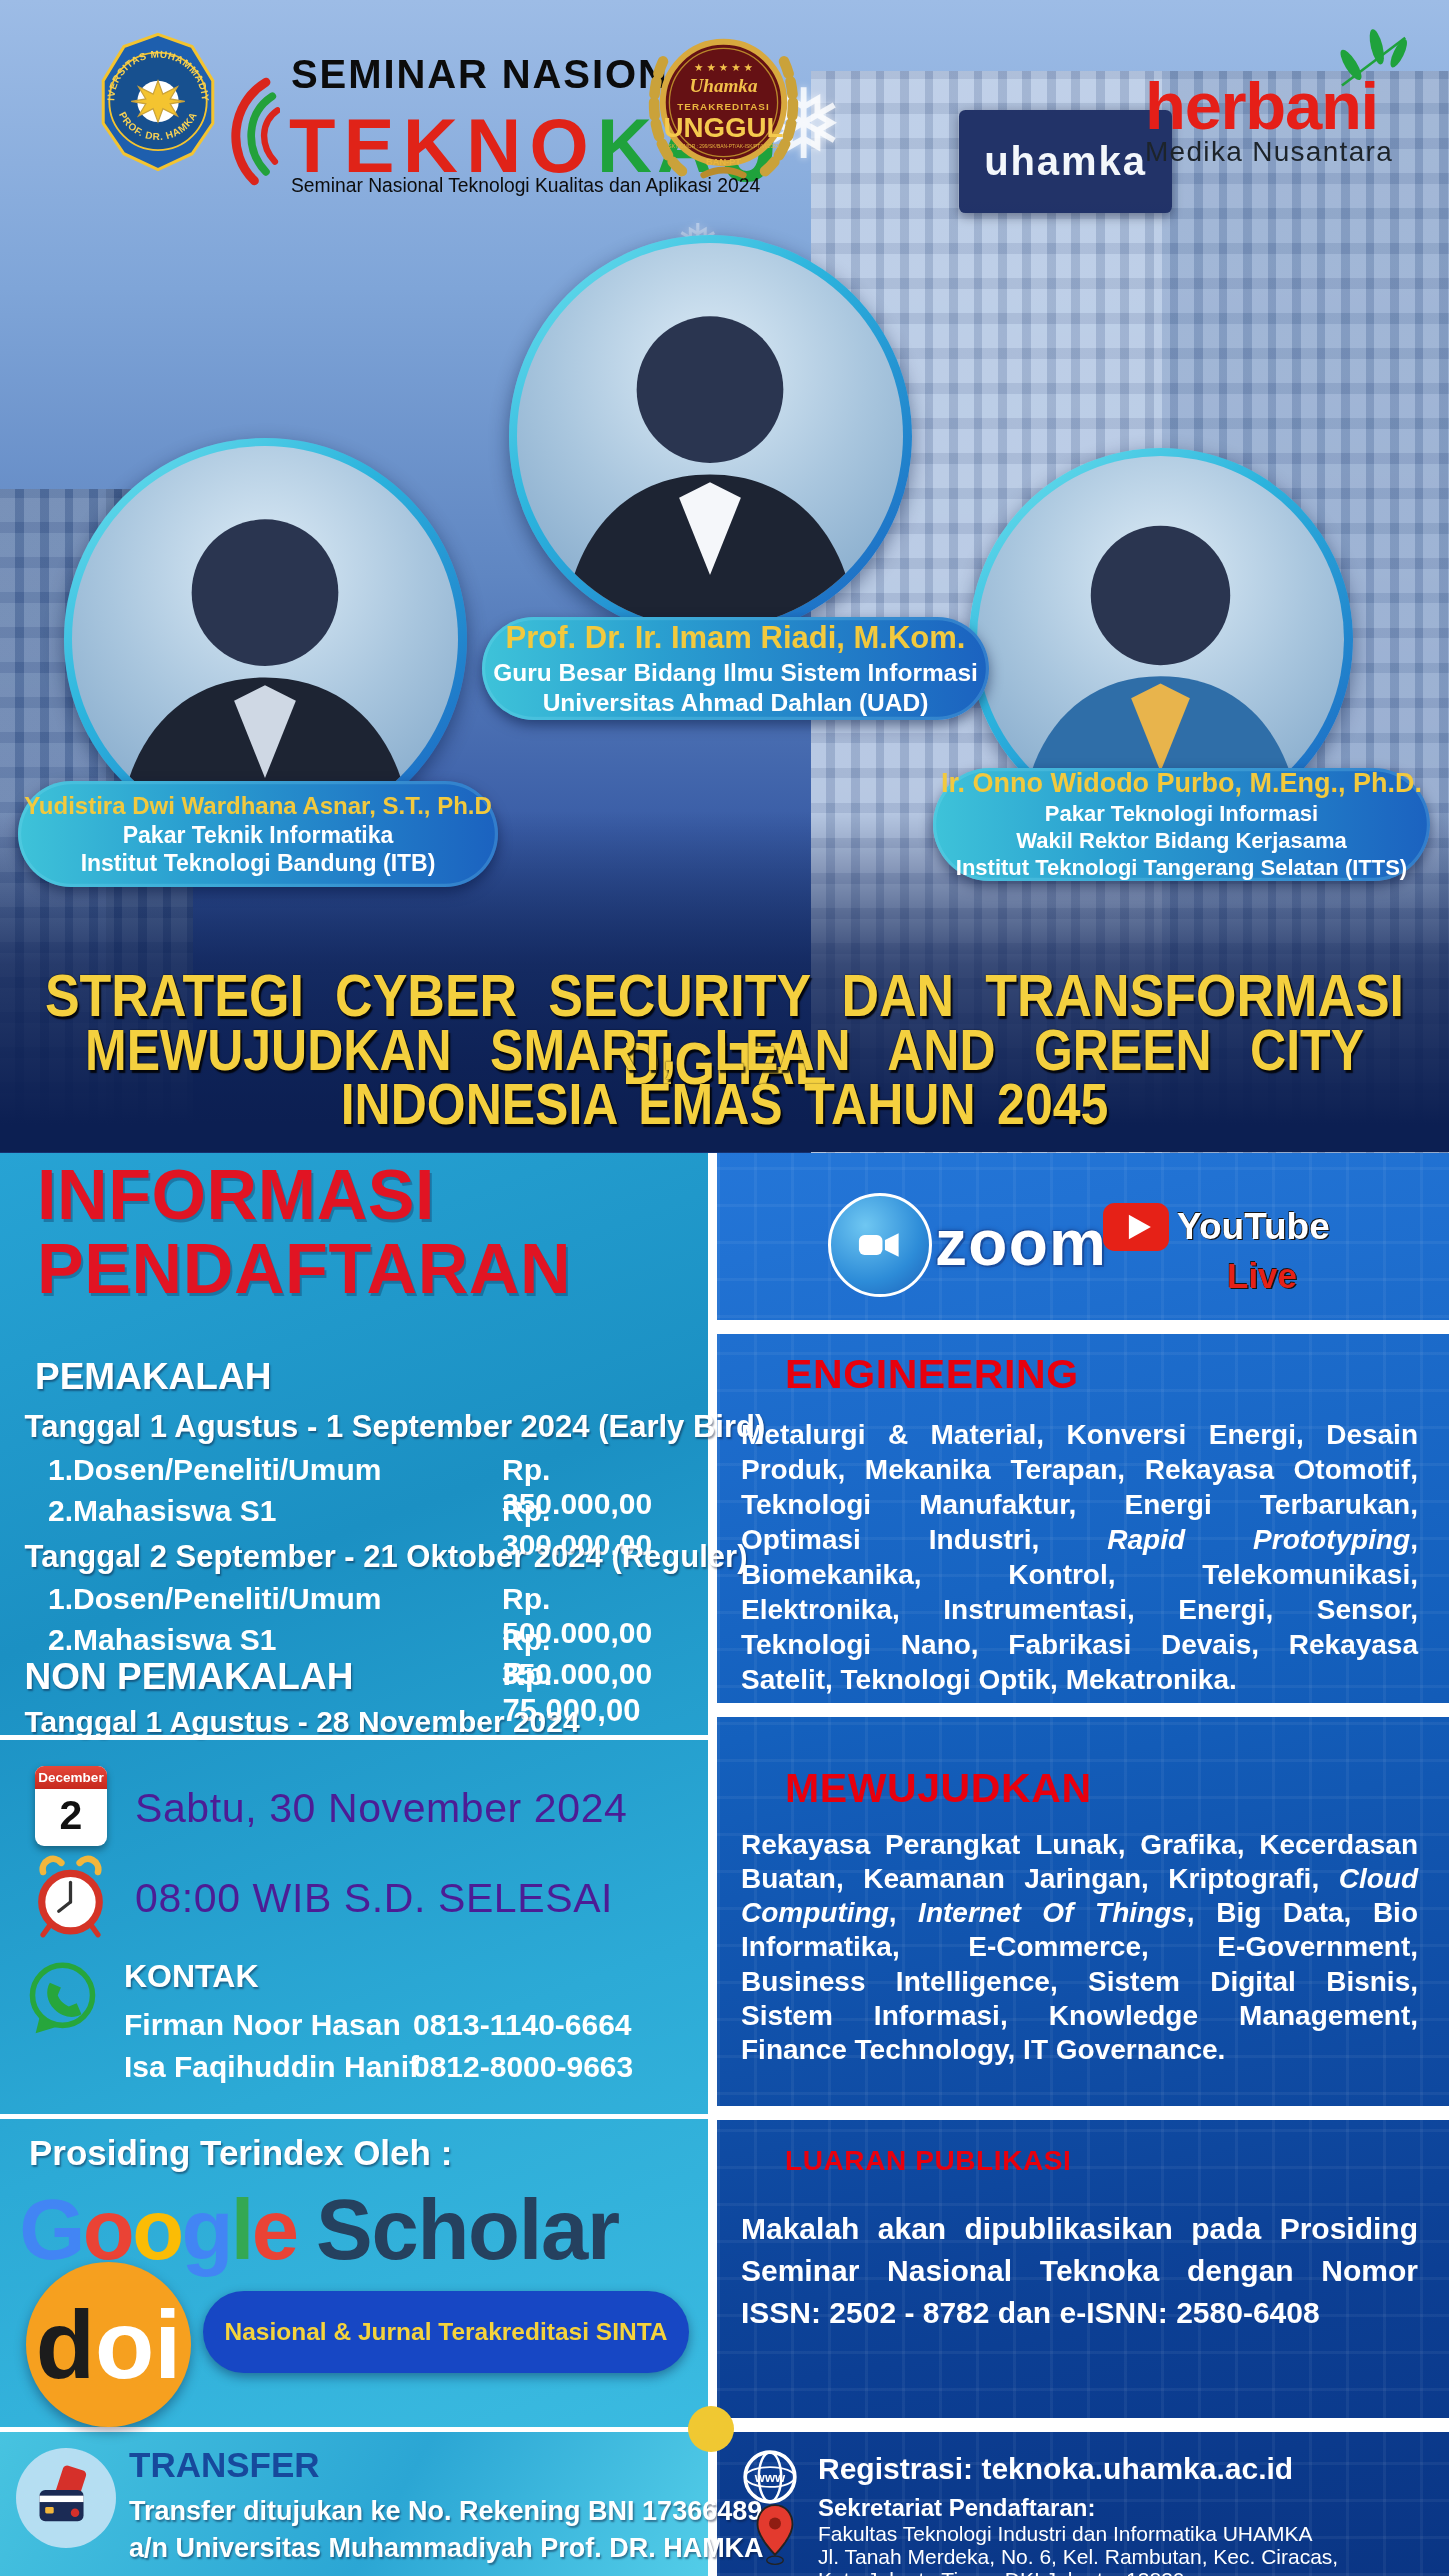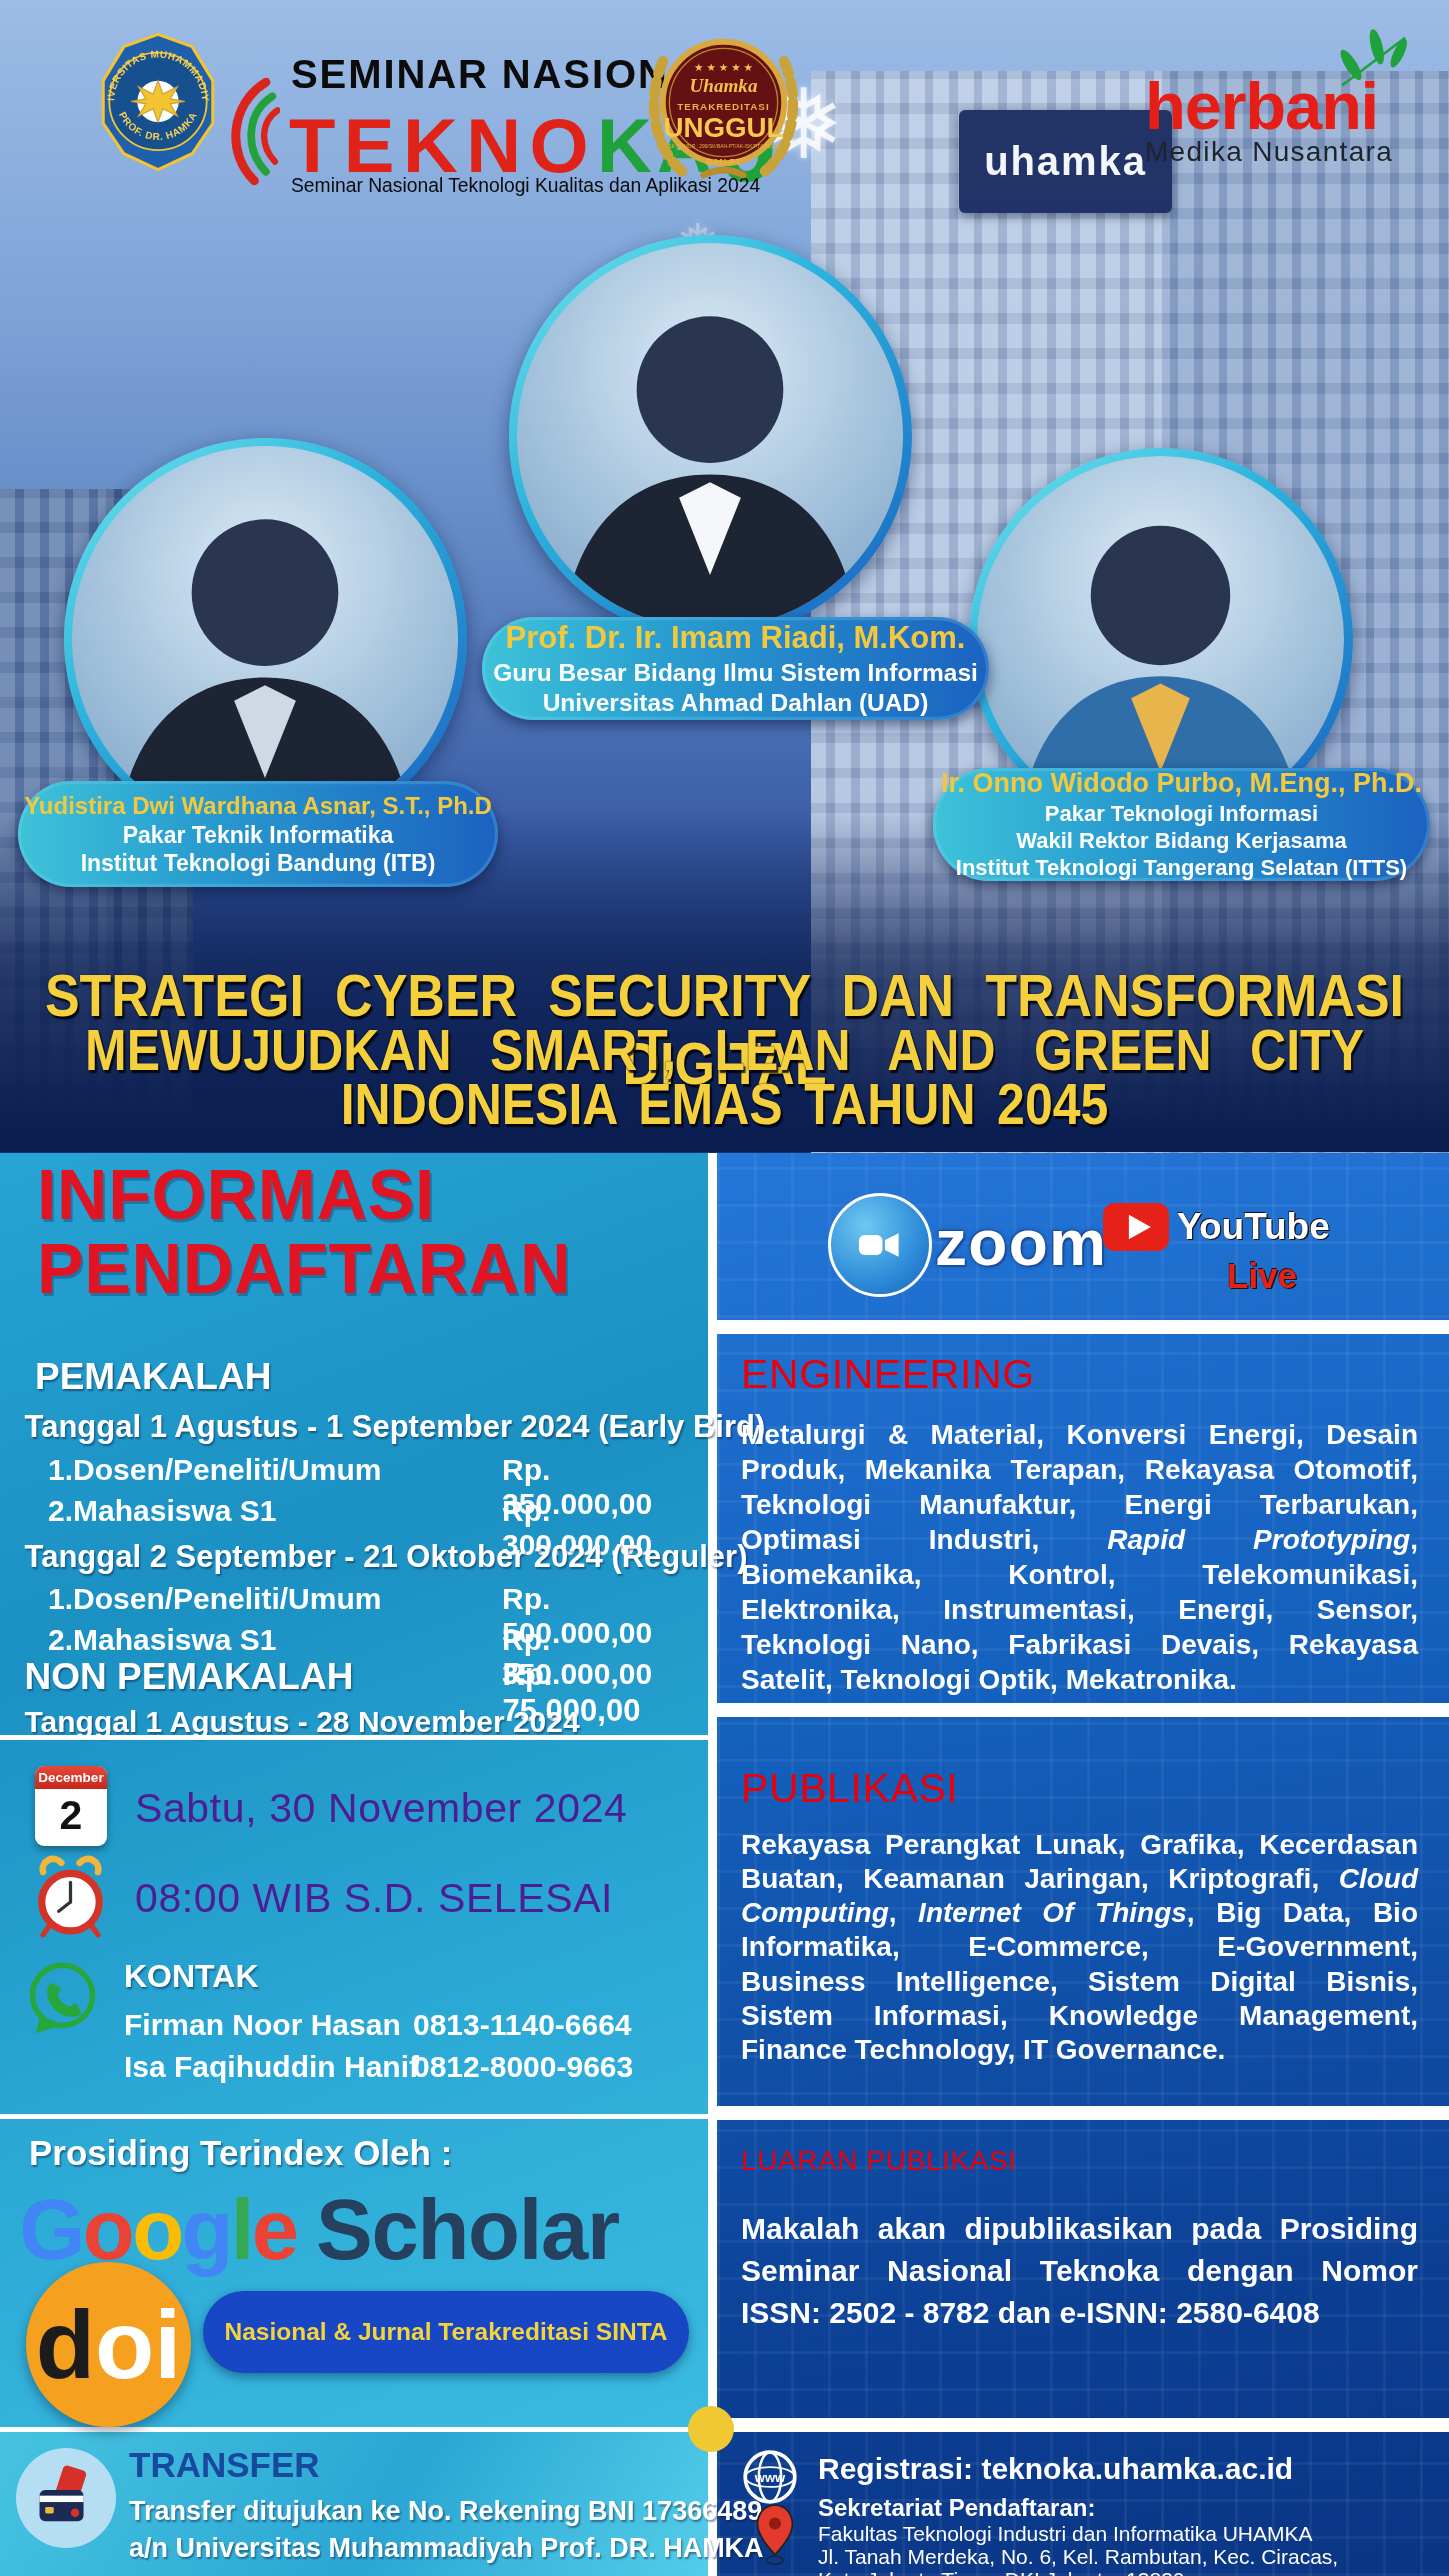--- a/index.html
+++ b/index.html
@@ -45,21 +45,21 @@
   
   .lcol{position:absolute;left:0;top:1153px;width:708px;height:1423px;
         background:linear-gradient(160deg,#27a3d4 0%,#1b90c3 30%,#2caad6 62%,#3fc0e4 100%);}
   .vdiv{position:absolute;left:708px;top:1153px;width:9px;height:1423px;background:#ffffff;}
   .rcol{position:absolute;left:717px;top:1153px;width:732px;height:1423px;
         background:linear-gradient(170deg,#2476d8 0%,#1460bd 38%,#0c3f94 80%,#0a3584 100%);}
   .rcol::after{content:"";position:absolute;inset:0;pointer-events:none;
         background:repeating-linear-gradient(0deg,rgba(255,255,255,.05) 0 2.6px,transparent 2.6px 37px),
                    repeating-linear-gradient(90deg,rgba(255,255,255,.05) 0 2.6px,transparent 2.6px 37px);}
   .hbar{position:absolute;background:#ffffff;}
-  .redH{color:#e8000d;font-weight:400;letter-spacing:0.6px;}
+  .redH{color:#e8000d;font-weight:700;letter-spacing:0.6px;margin-left:44px;}
   .infoH{font-size:70px;font-weight:900;color:#e11423;line-height:1.0;letter-spacing:0.6px;
         text-shadow:1.9px 2.6px 0 rgba(10,30,70,.3);}
   .w700{font-weight:700;color:#fff;}
   .w800{font-weight:800;color:#fff;}
   .shw{text-shadow:1.3px 1.9px 1.9px rgba(8,20,50,.45);}
   .lc-row{position:absolute;left:48px;width:644px;font-size:30px;font-weight:700;color:#fff;}
   .price{position:absolute;left:454px;top:0;}
   .body-just{text-align:justify;color:#fff;font-weight:700;}
   .cal{width:72px;height:80px;background:#fff;border-radius:9px;overflow:hidden;text-align:center;
         box-shadow:0 3.2px 7.7px rgba(0,0,0,.35);}
@@ -320,21 +320,21 @@
 
   <div class="hbar" style="left:717px;top:1320px;width:732px;height:14px;"></div>
 
   <div class="a redH" style="left:741px;top:1351px;font-size:41px;z-index:2;">ENGINEERING</div>
   <div class="a body-just" style="left:741px;top:1417px;width:677px;font-size:28px;line-height:1.25;z-index:2;">
     <span>Metalurgi &amp; Material, Konversi Energi, Desain Produk, Mekanika Terapan, Rekayasa Otomotif, Teknologi Manufaktur, Energi Terbarukan, Optimasi Industri, </span><span style="font-style:italic;">Rapid Prototyping</span><span>, Biomekanika, Kontrol, Telekomunikasi, Elektronika, Instrumentasi, Energi, Sensor, Teknologi Nano, Fabrikasi Devais, Rekayasa Satelit, Teknologi Optik, Mekatronika.</span>
   </div>
 
   <div class="hbar" style="left:717px;top:1703px;width:732px;height:14px;"></div>
 
-  <div class="a redH" style="left:741px;top:1765px;font-size:41px;z-index:2;">PUBLIKASI</div>
+  <div class="a redH" style="left:741px;top:1765px;font-size:41px;z-index:2;">MEWUJUDKAN</div>
   <div class="a body-just" style="left:741px;top:1828px;width:677px;font-size:28px;line-height:1.22;z-index:2;">
     <span>Rekayasa Perangkat Lunak, Grafika, Kecerdasan Buatan, Keamanan Jaringan, Kriptografi, </span><span style="font-style:italic;">Cloud Computing</span><span>, </span><span style="font-style:italic;">Internet Of Things</span><span>, Big Data, Bio Informatika, E-Commerce, E-Government, Business Intelligence, Sistem Digital Bisnis, Sistem Informasi, Knowledge Management, Finance Technology, IT Governance.</span>
   </div>
 
   <div class="hbar" style="left:717px;top:2106px;width:732px;height:14px;"></div>
 
   <div class="a redH" style="left:741px;top:2145px;font-size:28px;z-index:2;text-align:right;">LUARAN PUBLIKASI</div>
   <div class="a body-just" style="left:741px;top:2208px;width:677px;font-size:30px;line-height:1.4;z-index:2;">Makalah akan dipublikasikan pada Prosiding Seminar Nasional Teknoka dengan Nomor ISSN: 2502 - 8782 dan e-ISNN: 2580-6408</div>
 
   <div class="hbar" style="left:717px;top:2418px;width:732px;height:14px;"></div>

